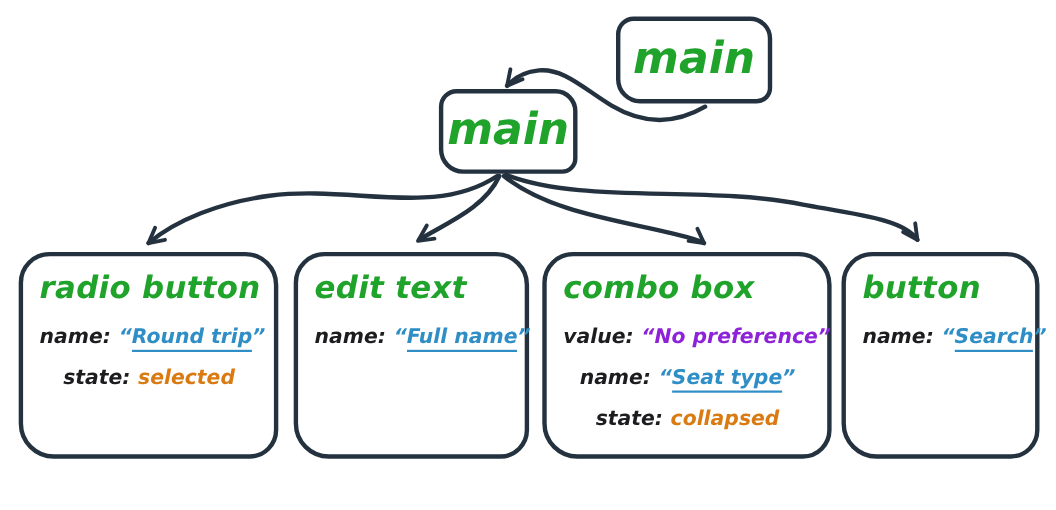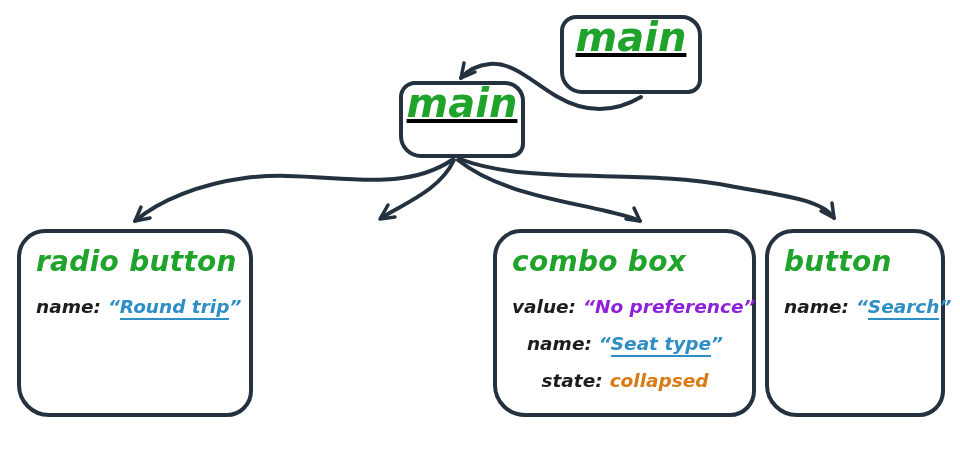--- a/index.html
+++ b/index.html
@@ -14,23 +14,22 @@
   .edges{position:absolute;inset:0;pointer-events:none;}
   .edges path,.edges polyline{
     fill:none;stroke:var(--ink);stroke-width:4;stroke-linecap:round;stroke-linejoin:round;
   }
   .edges polyline{stroke-width:3.5;}
   .node{
     position:absolute;background:#fff;border:4px solid var(--ink);
     box-sizing:border-box;
   }
   .node.small{
-    display:flex;align-items:flex-start;justify-content:center;
+    display:flex;align-items:center;justify-content:center;
     border-radius:16px 20px 14px 22px;
-    text-decoration:underline;
   }
   .title-big{
     font-size:40px;font-weight:700;color:var(--green);line-height:1;
     transform:translateY(-2px);
   }
   .node.child{
     border-radius:28px 30px 26px 32px;padding:12px 14px 0 15px;
   }
   .node-title{
     font-size:28px;font-weight:700;color:var(--green);
@@ -72,22 +71,31 @@
 
   <div class="node small" style="left:399px;top:81px;width:126px;height:77px;">
     <span class="title-big">main</span>
   </div>
 
   <div class="node child" style="left:17px;top:229px;width:236px;height:188px;">
     <div class="node-title">radio button</div>
     <div class="prop">
       <span class="key">name:</span><span class="v-name"><span class="quote">“</span><span class="u">Round trip</span><span class="quote">”</span></span>
     </div>
+    <div class="prop">
+      <span class="key">state:</span><span class="v-state">selected</span>
+    </div>
   </div>
 
+  <div class="node child" style="left:267px;top:229px;width:214px;height:188px;">
+    <div class="node-title">edit text</div>
+    <div class="prop">
+      <span class="key">name:</span><span class="v-name"><span class="quote">“</span><span class="u">Full name</span><span class="quote">”</span></span>
+    </div>
+  </div>
 
   <div class="node child" style="left:765px;top:229px;width:180px;height:188px;">
     <div class="node-title">button</div>
     <div class="prop">
       <span class="key">name:</span><span class="v-name"><span class="quote">“</span><span class="u">Search</span><span class="quote">”</span></span>
     </div>
   </div>
 
   <div class="node child" style="left:493px;top:229px;width:263px;height:188px;">
     <div class="node-title">combo box</div>

